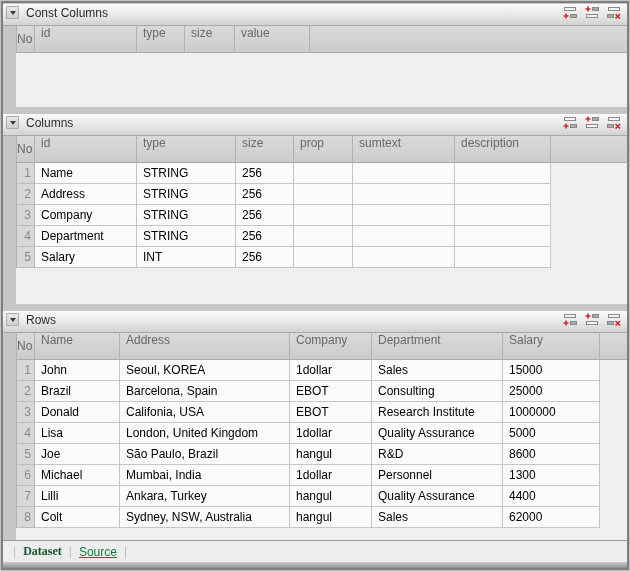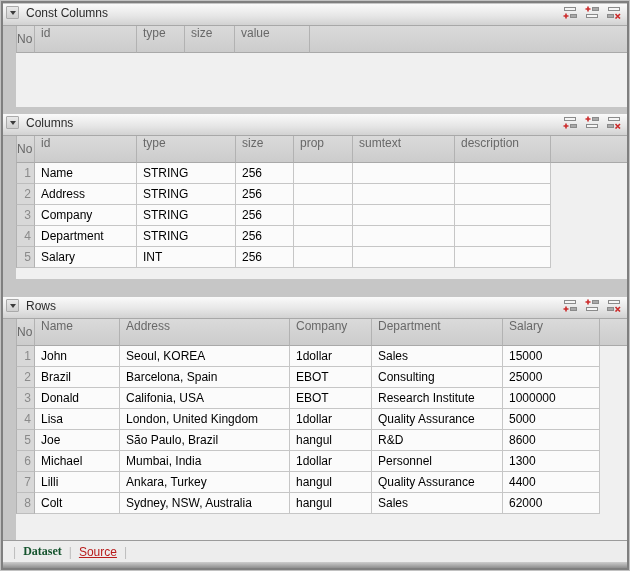--- a/index.html
+++ b/index.html
@@ -32,21 +32,21 @@
   .win-btn {
     background: none; border: none; padding: 0; cursor: pointer;
     display: flex; align-items: center; justify-content: center;
     width: 14px; height: 14px; color: #3d3d3d; font-size: 11px; line-height: 1;
     font-family: "Liberation Sans", sans-serif;
   }
 
   
   .section { display: flex; flex-direction: column; }
   .section.sec-0 { margin-top: 1px; margin-bottom: 7px; height: 103px; flex: 0 0 auto; }
-  .section.sec-1 { margin-bottom: 18px; height: 165px; flex: 0 0 auto; }
+  .section.sec-1 { margin-bottom: 7px; height: 190px; flex: 0 0 auto; }
   .section.sec-2 { flex: 1 1 auto; margin-bottom: 0; }
 
   .sec-header {
     height: 22px; flex: 0 0 22px;
     background: linear-gradient(180deg, #fafafa 0%, #e7e7e7 55%, #d2d2d2 100%);
     border-bottom: 1px solid #a8a8a8;
     display: flex; align-items: center;
     padding: 0 5px 4px 3px;
   }
   .collapse-btn {
@@ -99,21 +99,21 @@
 
   
   .tabbar {
     flex: 0 0 22px; height: 22px;
     background: #ededed; border-top: 1px solid #9b9b9b;
     display: flex; align-items: center; padding-left: 3px;
   }
   .tab-div { color: #bcbcbc; margin: 0 7px; }
   .tab { cursor: pointer; }
   .tab.active { font-weight: bold; color: #14532d; font-family: Liberation Serif, serif; }
-  .tab.inactive { color: #b91c1c; text-decoration: underline; }
+  .tab.inactive { color: #15803d; text-decoration: underline; }
   .bottomstrip { flex: 0 0 6px; height: 6px; background: linear-gradient(#cdcdcd, #8f8f8f); }
 </style>
 </head>
 <body>
 
 <div class="window">
   <div class="frame">
 
 
     <div id="sections" style="display: contents;">

